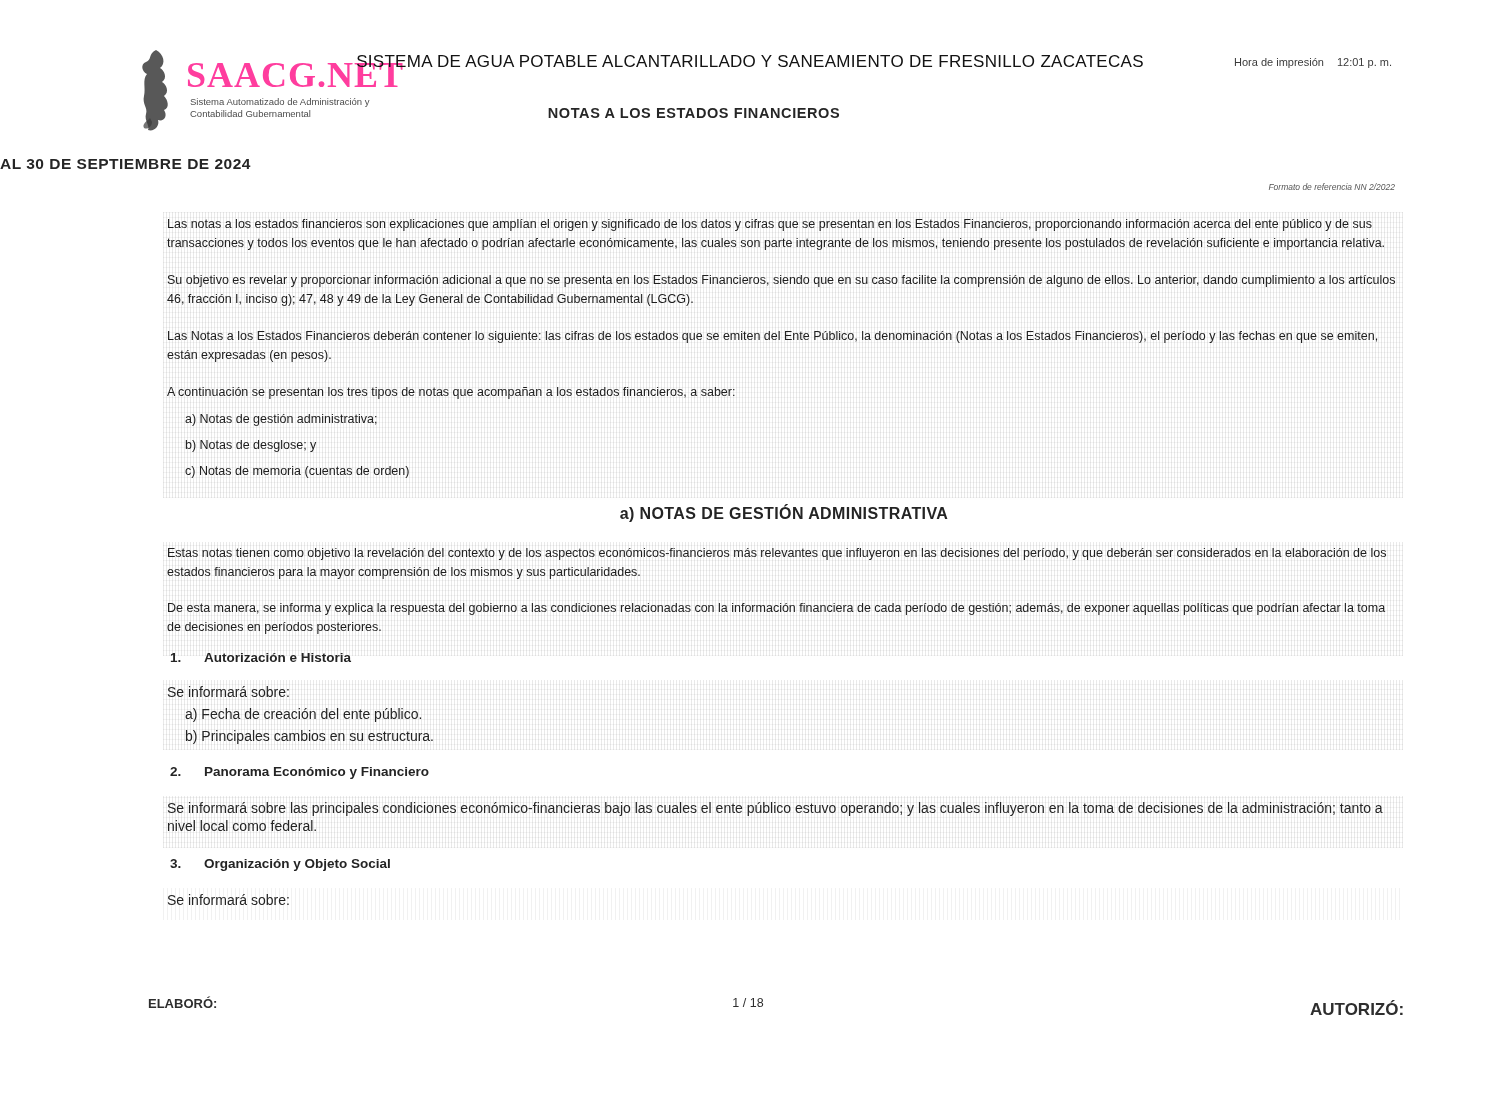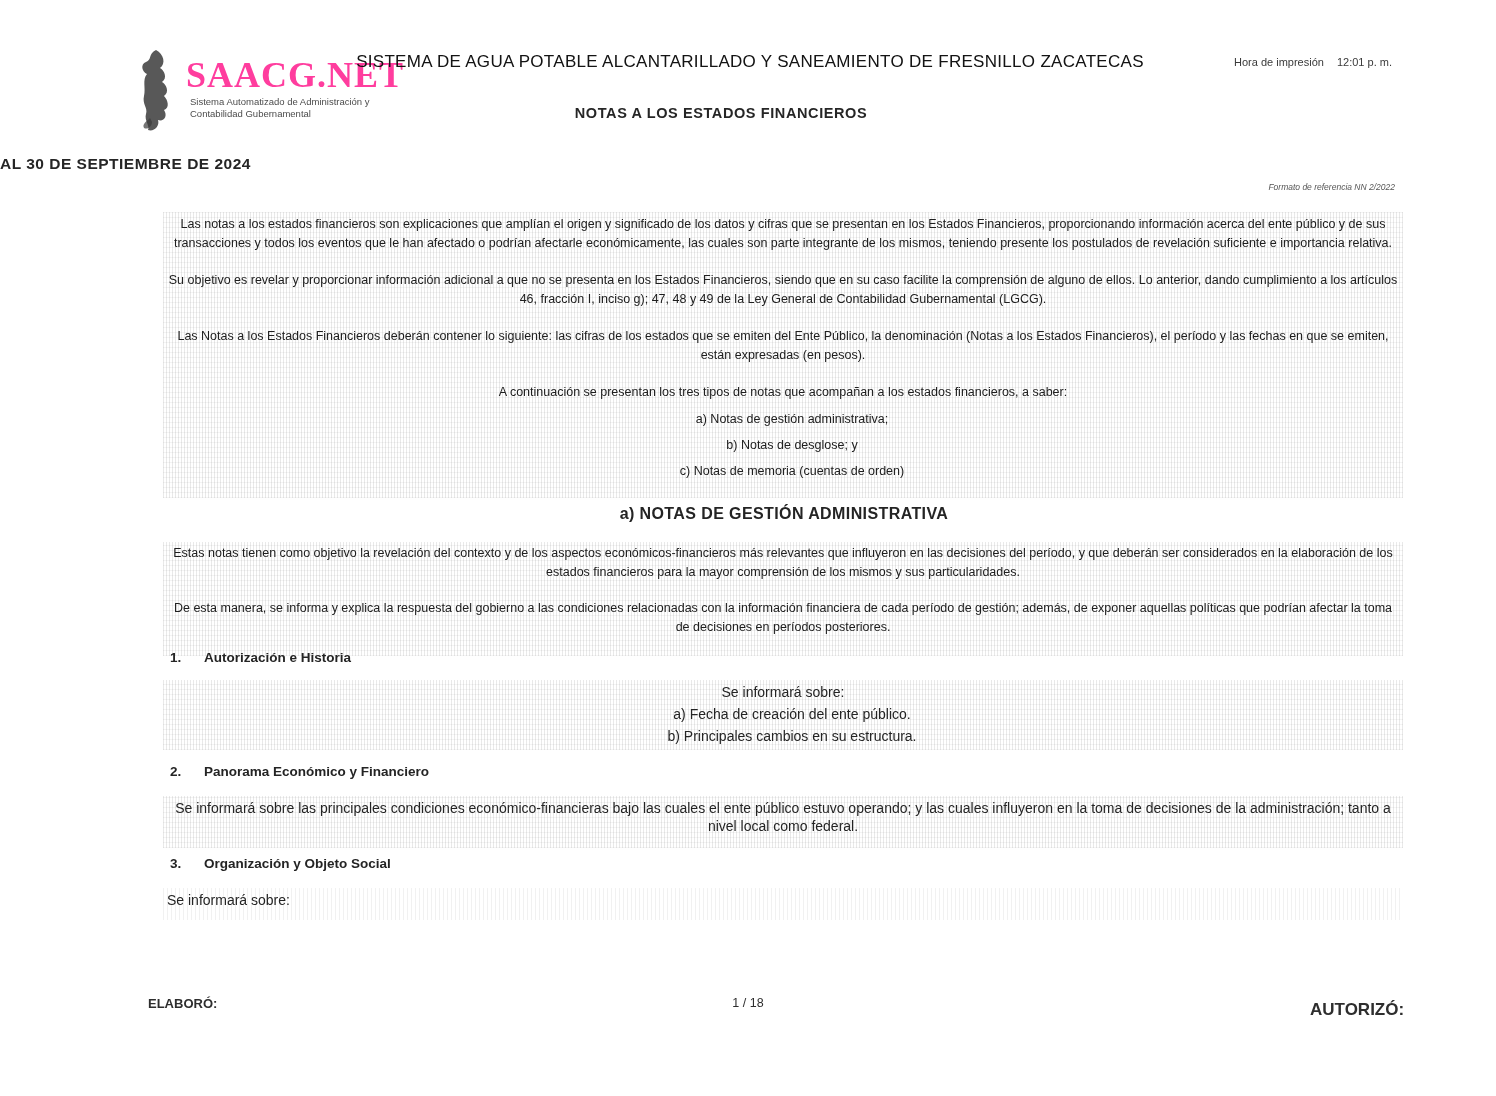--- a/index.html
+++ b/index.html
@@ -14,31 +14,30 @@
     letter-spacing:1px;color:#ec4899;filter:blur(.45px) contrast(1.2);font-family:Liberation Serif, serif;}
   .logo-sub{position:absolute;left:52px;top:48px;font-size:9.5px;line-height:12px;
     color:#4c4c4c;filter:blur(.55px);}
   .doc-title{position:absolute;left:250px;top:52px;width:1000px;text-align:center;
     font-weight:normal;font-size:17px;letter-spacing:.3px;color:#222;
     filter:blur(.35px) contrast(1.15);}
   .print-time{position:absolute;left:1234px;top:56px;font-size:11px;color:#3a3a3a;
     filter:blur(.45px);white-space:nowrap;}
   .print-time .val{margin-left:10px;}
   .subtitle{position:absolute;left:0;top:105px;width:1388px;text-align:center;
-    font-weight:bold;font-size:14.5px;letter-spacing:.6px;color:#262626;filter:blur(.35px);padding-left:27px;}
+    font-weight:bold;font-size:14.5px;letter-spacing:.6px;color:#262626;filter:blur(.35px);}
   .dateline{position:absolute;left:0;top:155px;width:1496px;text-align:left;
     font-weight:bold;font-size:15.5px;letter-spacing:.5px;color:#262626;filter:blur(.35px);}
   .format-ref{position:absolute;left:1150px;top:182px;width:245px;text-align:right;
     font-size:8.5px;font-style:italic;color:#555;filter:blur(.5px);}
   
   .dither{
     background:
       repeating-linear-gradient(90deg, rgba(0,0,0,.085) 0 1px, rgba(0,0,0,0) 1px 3px),
       repeating-linear-gradient(0deg, rgba(0,0,0,.045) 0 1px, rgba(0,0,0,0) 1px 5px);
-    text-align: center;
   }
   .dither-light{
     background:repeating-linear-gradient(90deg, rgba(0,0,0,.055) 0 1px, rgba(0,0,0,0) 1px 4px);
   }
   .intro{position:absolute;left:163px;top:212px;width:1232px;padding:3px 4px 10px 4px;
     font-size:12.5px;line-height:19px;color:#242424;filter:blur(.5px) contrast(1.05);}
   .intro p{margin:0 0 18px 0;}
   .intro .list-line{margin:0 0 7px 18px;}
   .section-a-head{position:absolute;left:0;top:505px;width:1496px;text-align:center;
     font-weight:bold;font-size:16px;letter-spacing:.4px;color:#242424;filter:blur(.35px);padding-left:36px;}

